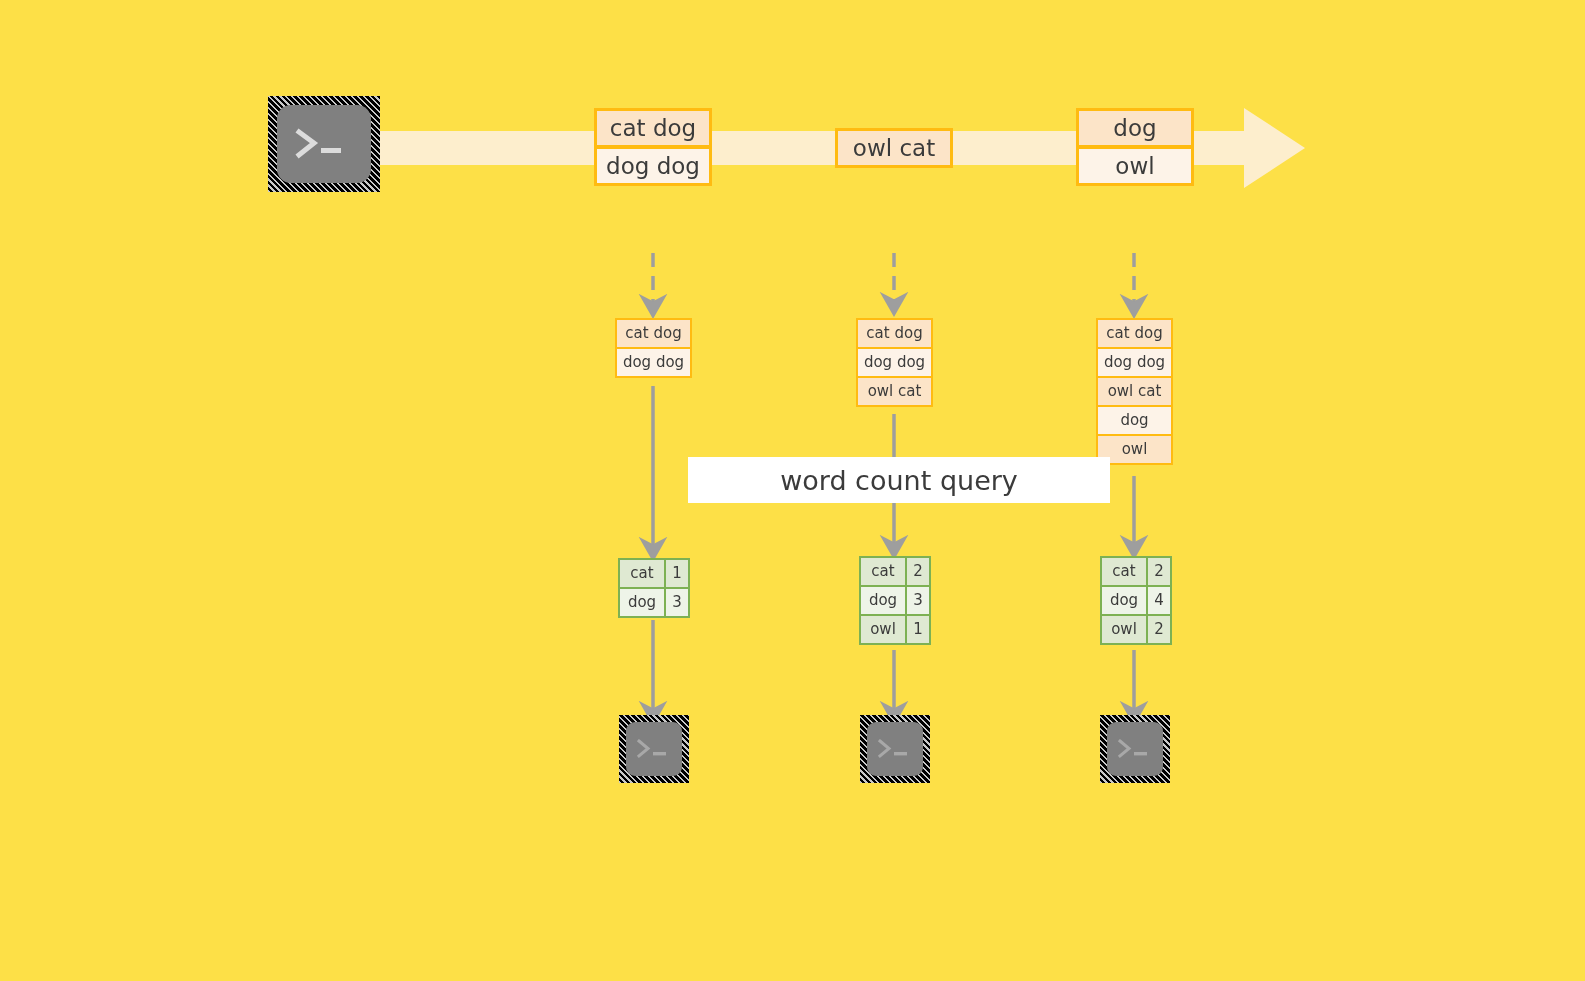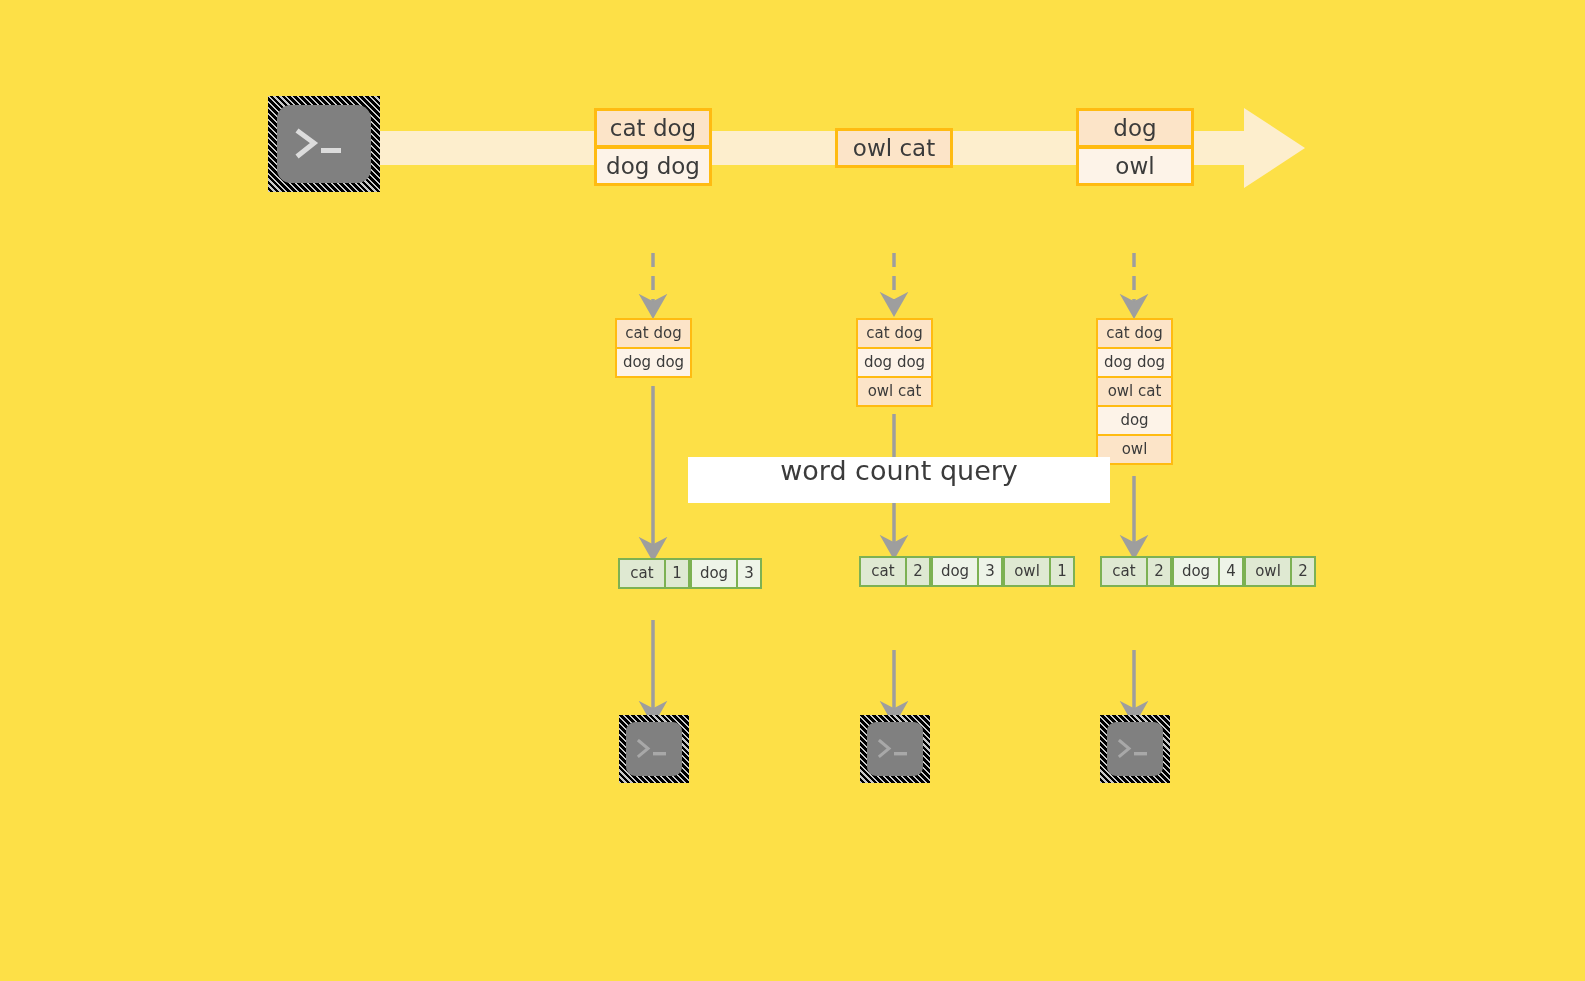--- a/index.html
+++ b/index.html
@@ -77,21 +77,21 @@
     display: flex; align-items: center; justify-content: center;
     font-size: 15px;
     white-space: nowrap;
     line-height: 1;
   }
   .stack .row.light { background: #fdf3e8; }
 
   
   .gtable {
     position: absolute;
-    display: flex; flex-direction: row; text-align: right;
+    display: flex; flex-direction: column; text-align: right;
   }
   .gtable .grow {
     display: flex;
     height: 31px;
     margin-bottom: -2px;
   }
   .gtable .gcell {
     border: 2px solid #7db153;
     background: #dfe9d2;
     color: #3b3b3b;
@@ -102,21 +102,21 @@
   }
   .gtable .gcell.light { background: #eef4e8; }
   .gtable .gcell.key  { width: 48px; margin-right: -2px; }
   .gtable .gcell.val  { width: 26px; }
 
   
   .query-label {
     position: absolute;
     background: #ffffff;
     color: #3b3b3b;
-    display: flex; align-items: flex-start; justify-content: center;
+    display: flex; align-items: center; justify-content: center;
     font-size: 27px;
     font-family: "DejaVu Sans", sans-serif;
     line-height: 1;
     white-space: nowrap;
   }
 </style>
 </head>
 <body>
 
 <div id="stage">

